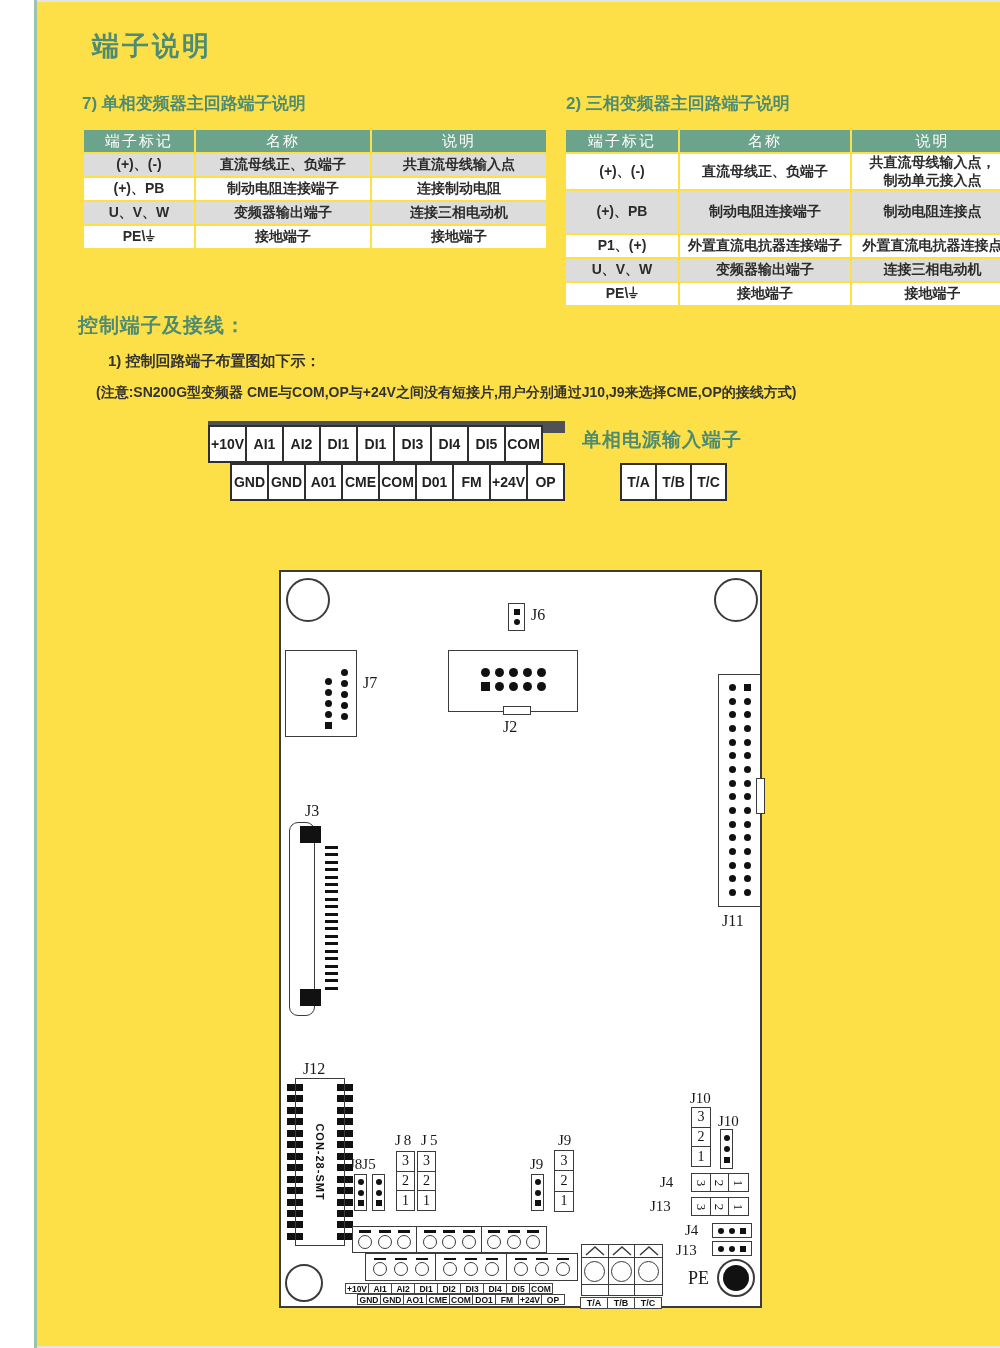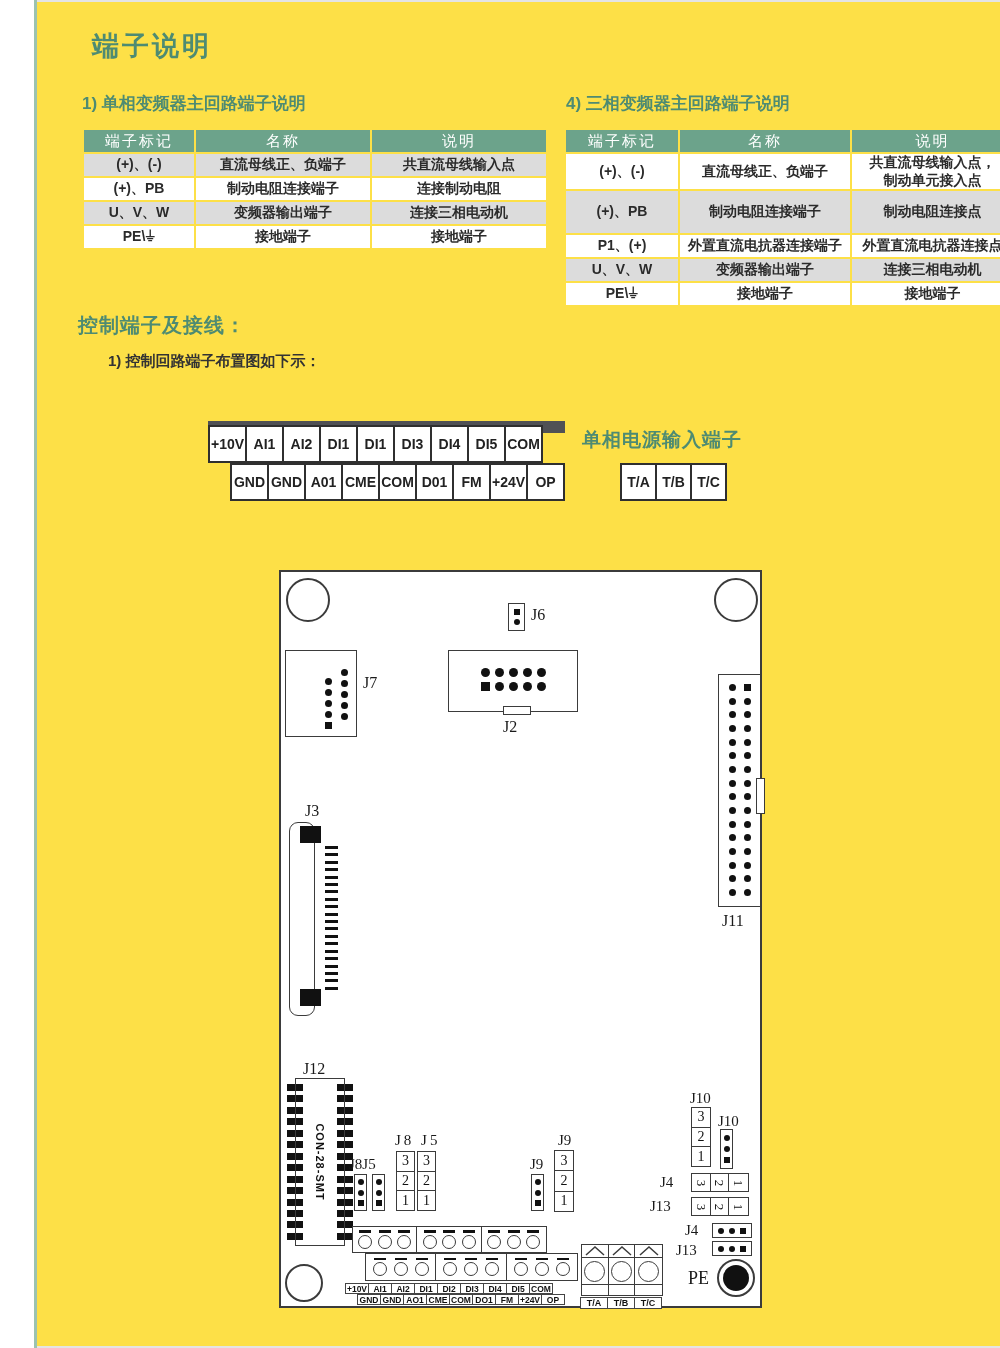--- a/index.html
+++ b/index.html
@@ -175,22 +175,22 @@
 <body>
 
 <div class="page">
   <div class="hairline hl-t"></div>
   <div class="hairline hl-b"></div>
   <div class="edge edge-l"></div>
   <div class="edge edge-r"></div>
 
   <div class="title">端子说明</div>
 
-  <div class="sec-h s1">1) 单相变频器主回路端子说明</div>
-  <div class="sec-h s2">4) 三相变频器主回路端子说明</div>
+  <div class="sec-h s1">7) 单相变频器主回路端子说明</div>
+  <div class="sec-h s2">2) 三相变频器主回路端子说明</div>
 
   <table class="t t1">
     <thead>
       <tr>
 
       <th>端子标记</th>
           <th>名称</th>
           <th>说明</th>
         </tr>
     </thead>
@@ -254,20 +254,21 @@
         <tr>
         <td>PE\⏚</td>
         <td>接地端子</td>
         <td>接地端子</td>
       </tr>
       </tbody>
   </table>
 
   <div class="ctl-h">控制端子及接线：</div>
   <div class="ctl-sub">1) 控制回路端子布置图如下示：</div>
+  <div class="ctl-note">(注意:SN200G型变频器 CME与COM,OP与+24V之间没有短接片,用户分别通过J10,J9来选择CME,OP的接线方式)</div>
 
   <div class="dark-bar"></div>
   <div class="trow trow1">
 
   <div class="tbox">+10V</div>
       <div class="tbox">AI1</div>
       <div class="tbox">AI2</div>
       <div class="tbox">DI1</div>
       <div class="tbox">DI1</div>
       <div class="tbox">DI3</div>

